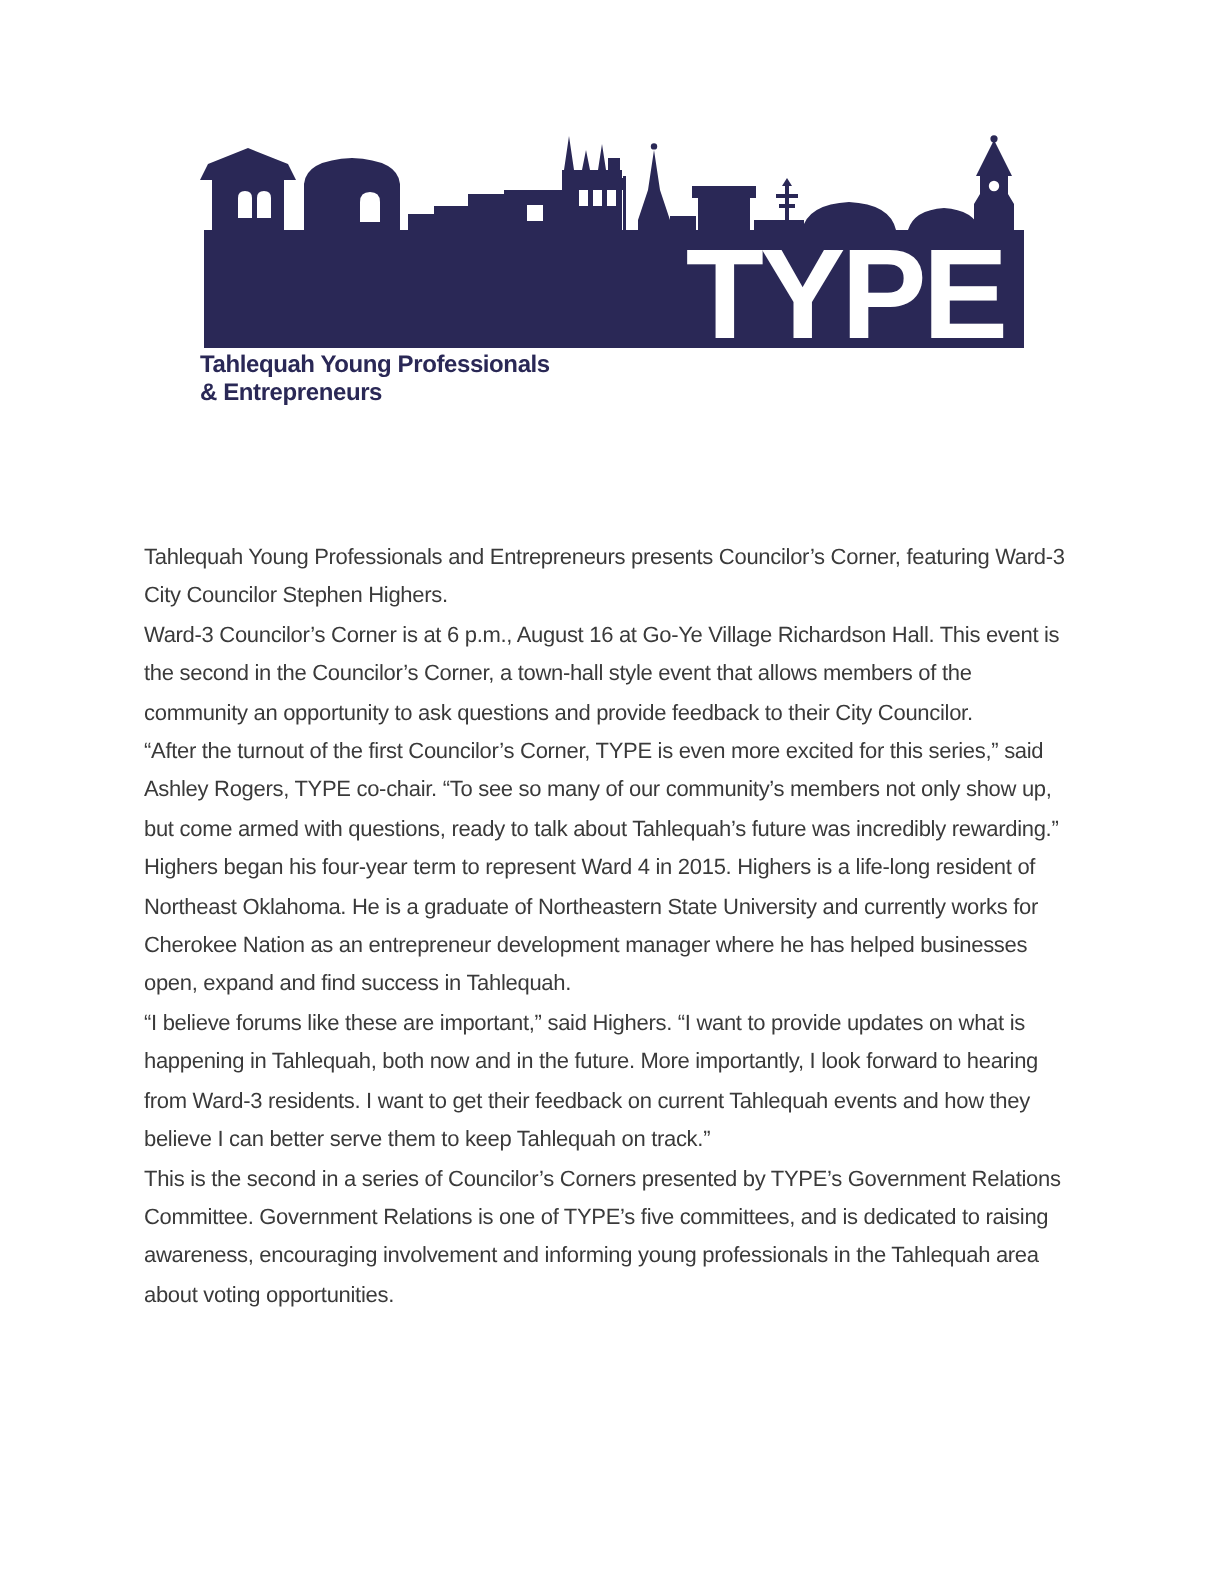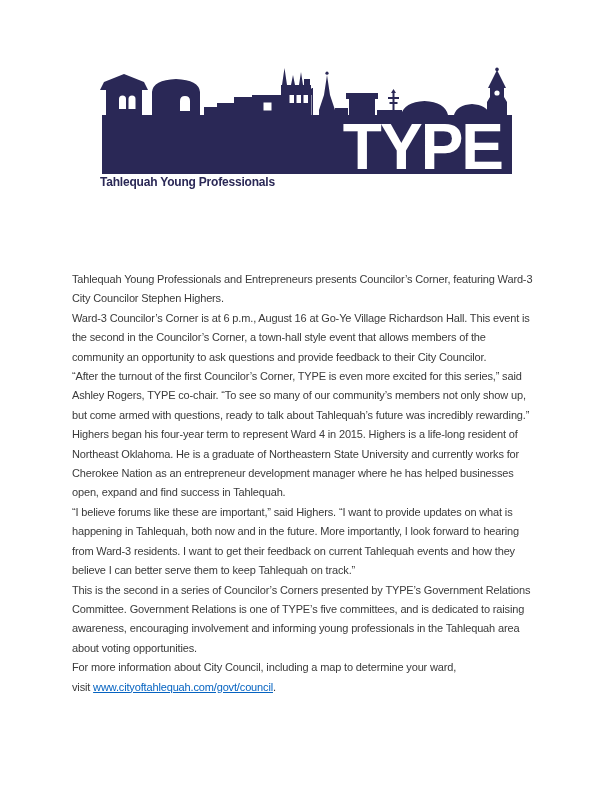--- a/index.html
+++ b/index.html
@@ -112,27 +112,27 @@
         <rect x="163.5" y="36.5" width="8" height="8"></rect>
         <rect x="189.5" y="29" width="4.5" height="8"></rect>
         <rect x="196.5" y="29" width="4.5" height="8"></rect>
         <rect x="203.5" y="29" width="4.5" height="8"></rect>
         <circle cx="397" cy="27" r="2.6"></circle>
       </g>
       <text class="brand" x="402" y="103" text-anchor="end">TYPE</text>
     </svg>
     <div class="tagline">
       <div>Tahlequah Young Professionals</div>
+      <div>&amp; Entrepreneurs</div>
     </div>
   </div>
 
 
   <div class="body-text">
       <p class="para">Tahlequah Young Professionals and Entrepreneurs presents Councilor’s Corner, featuring Ward-3 City Councilor Stephen Highers.</p>
       <p class="para">Ward-3 Councilor’s Corner is at 6 p.m., August 16 at Go-Ye Village Richardson Hall. This event is the second in the Councilor’s Corner, a town-hall style event that allows members of the community an opportunity to ask questions and provide feedback to their City Councilor.</p>
       <p class="para">“After the turnout of the first Councilor’s Corner, TYPE is even more excited for this series,” said Ashley Rogers, TYPE co-chair. “To see so many of our community’s members not only show up, but come armed with questions, ready to talk about Tahlequah’s future was incredibly rewarding.”</p>
       <p class="para">Highers began his four-year term to represent Ward 4 in 2015. Highers is a life-long resident of Northeast Oklahoma. He is a graduate of Northeastern State University and currently works for Cherokee Nation as an entrepreneur development manager where he has helped businesses open, expand and find success in Tahlequah.</p>
       <p class="para">“I believe forums like these are important,” said Highers. “I want to provide updates on what is happening in Tahlequah, both now and in the future. More importantly, I look forward to hearing from Ward-3 residents. I want to get their feedback on current Tahlequah events and how they believe I can better serve them to keep Tahlequah on track.”</p>
       <p class="para">This is the second in a series of Councilor’s Corners presented by TYPE’s Government Relations Committee. Government Relations is one of TYPE’s five committees, and is dedicated to raising awareness, encouraging involvement and informing young professionals in the Tahlequah area about voting opportunities.</p>
-      <p class="para"><span>For more information about City Council, including a map to determine your ward,</span><br><span>visit </span><a class="link" href="#">www.cityoftahlequah.com/govt/council</a><span>.</span></p>
     </div>
 
 </div>
 
 </body></html>

